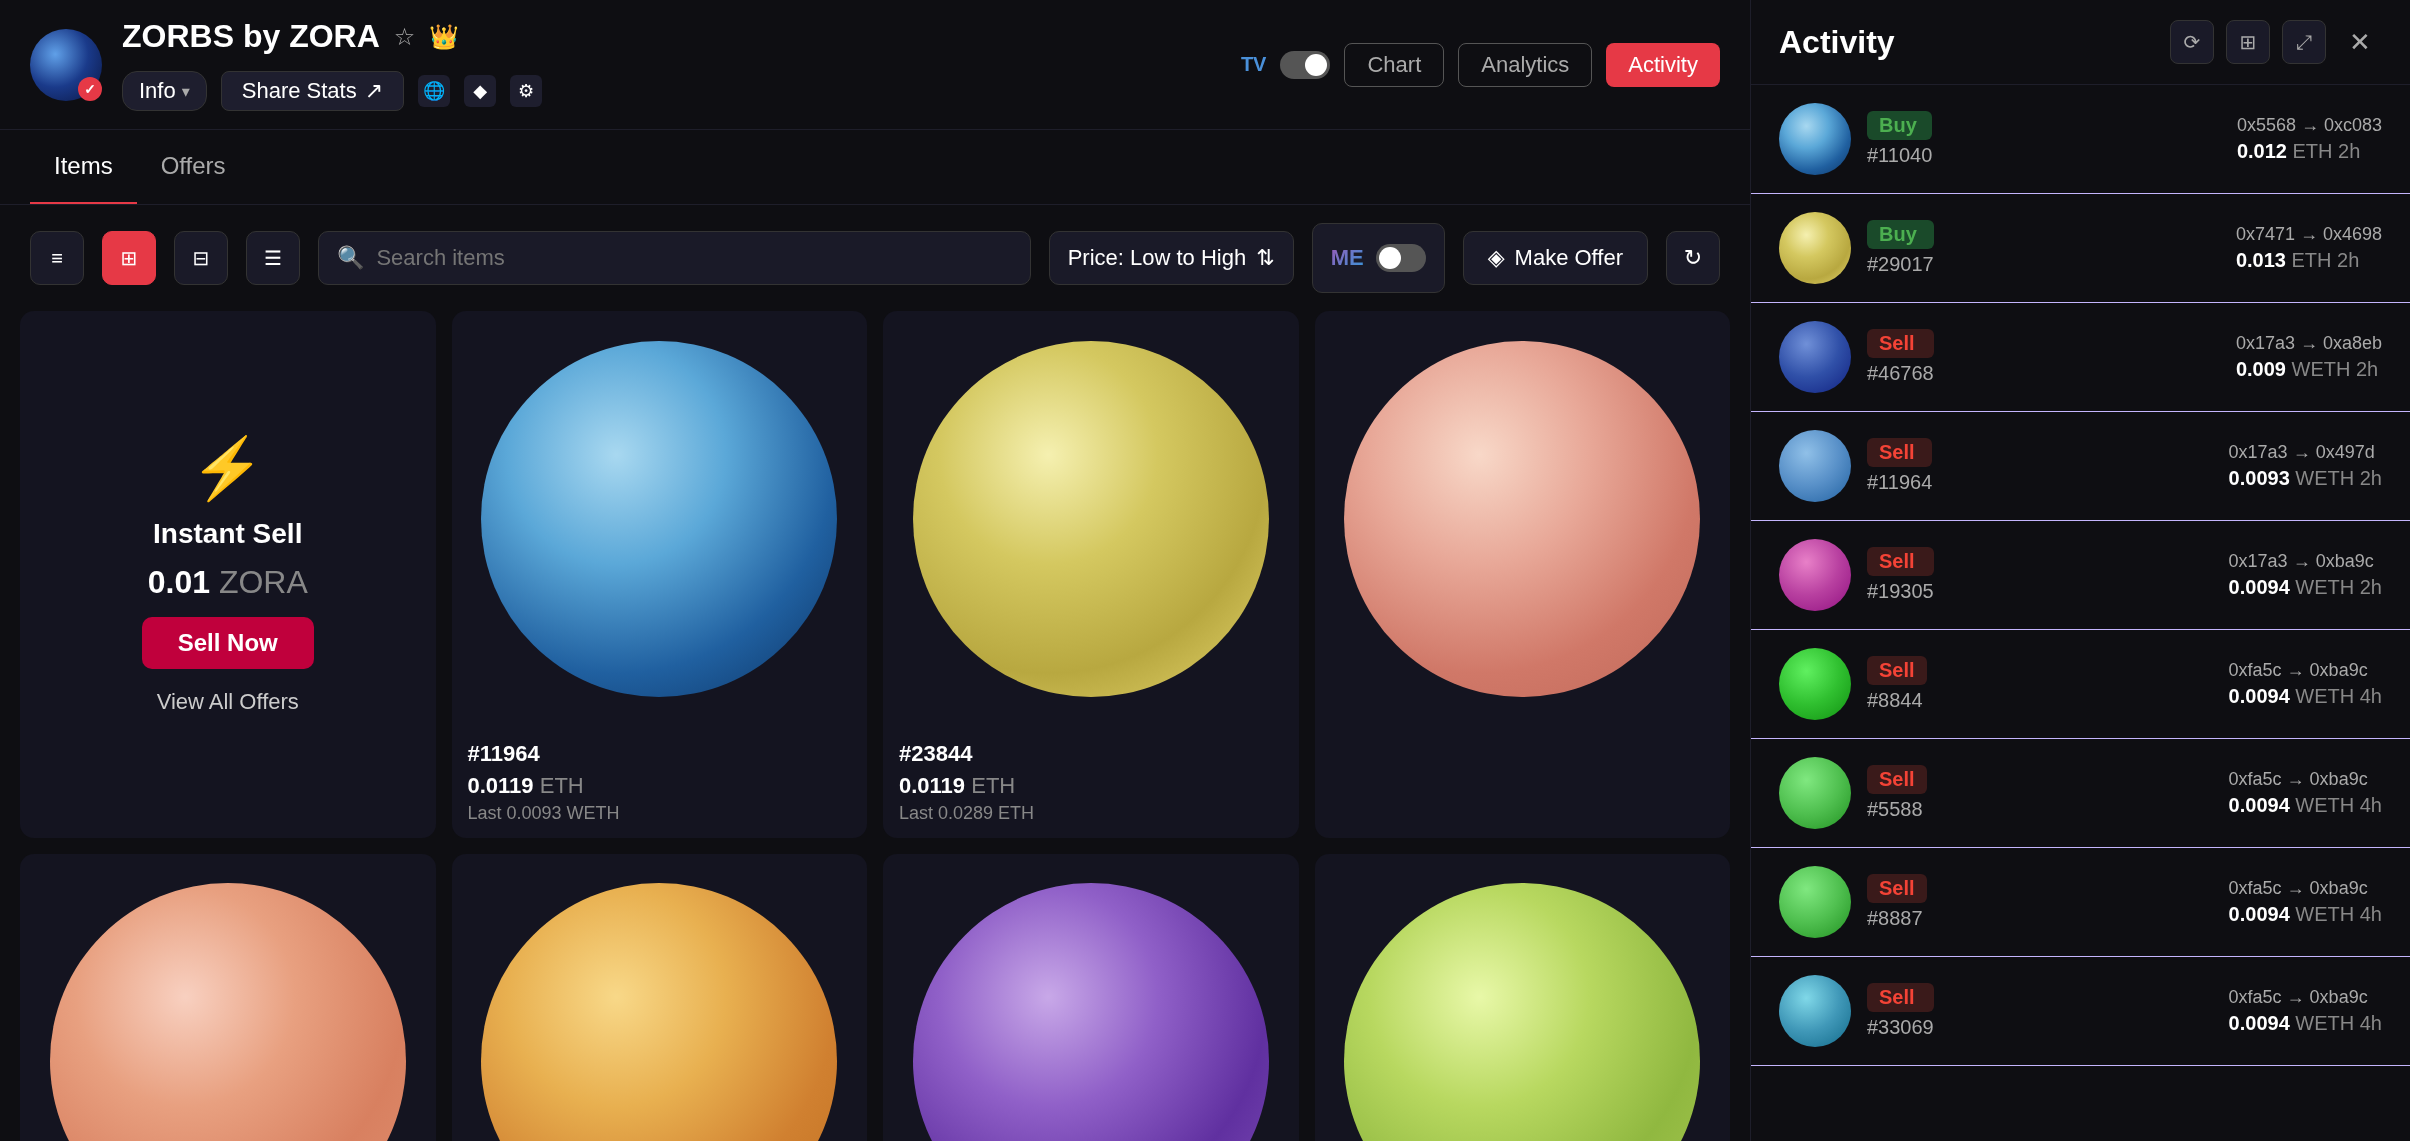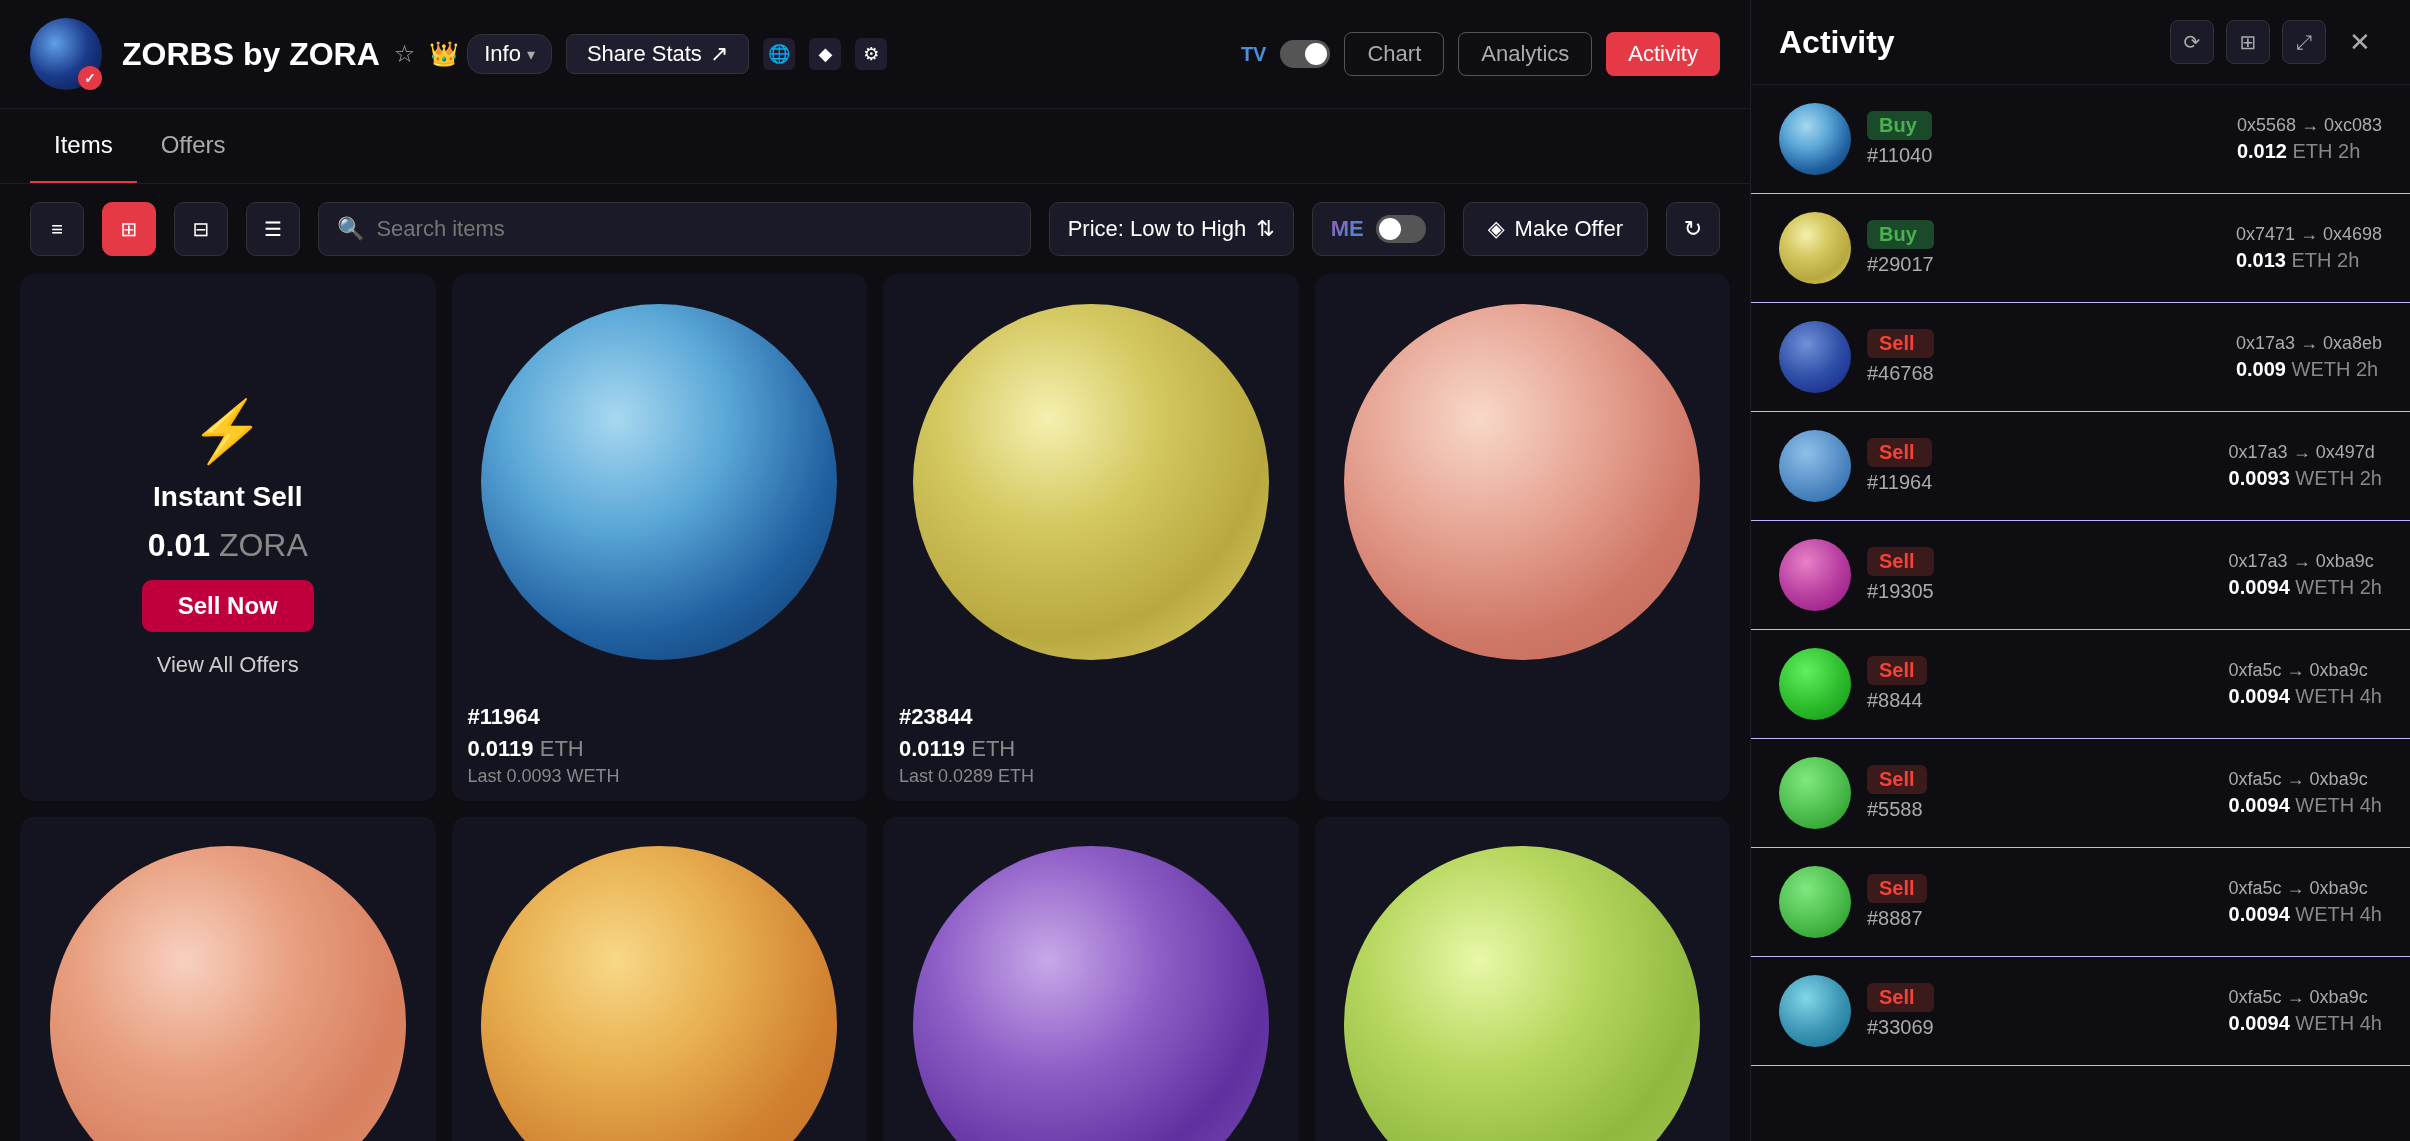--- a/index.html
+++ b/index.html
@@ -47,22 +47,22 @@
       height: 24px;
       background: #e63946;
       border-radius: 50%;
       display: flex;
       align-items: center;
       justify-content: center;
       font-size: 12px;
     }
     .header-title-area {
       display: flex;
-      flex-direction: row;
-      gap: 8px;
+      flex-direction: column;
+      gap: 16px;
     }
     .header-top-row {
       display: flex;
       align-items: center;
       gap: 14px;
     }
     .collection-title {
       font-size: 32px;
       font-weight: 700;
       color: #fff;
@@ -211,21 +211,21 @@
       color: #fff;
     }
     .me-toggle {
       display: flex;
       align-items: center;
       gap: 12px;
       background: #1a1a28;
       border: 1px solid #333;
       border-radius: 10px;
       padding: 0 18px;
-      height: 54px;
+      height: 70px;
     }
     .me-label {
       font-size: 22px;
       font-weight: 700;
       background: linear-gradient(135deg, #9b59b6, #3498db);
       -webkit-background-clip: text;
       -webkit-text-fill-color: transparent;
     }
     .toggle-switch {
       width: 50px;

